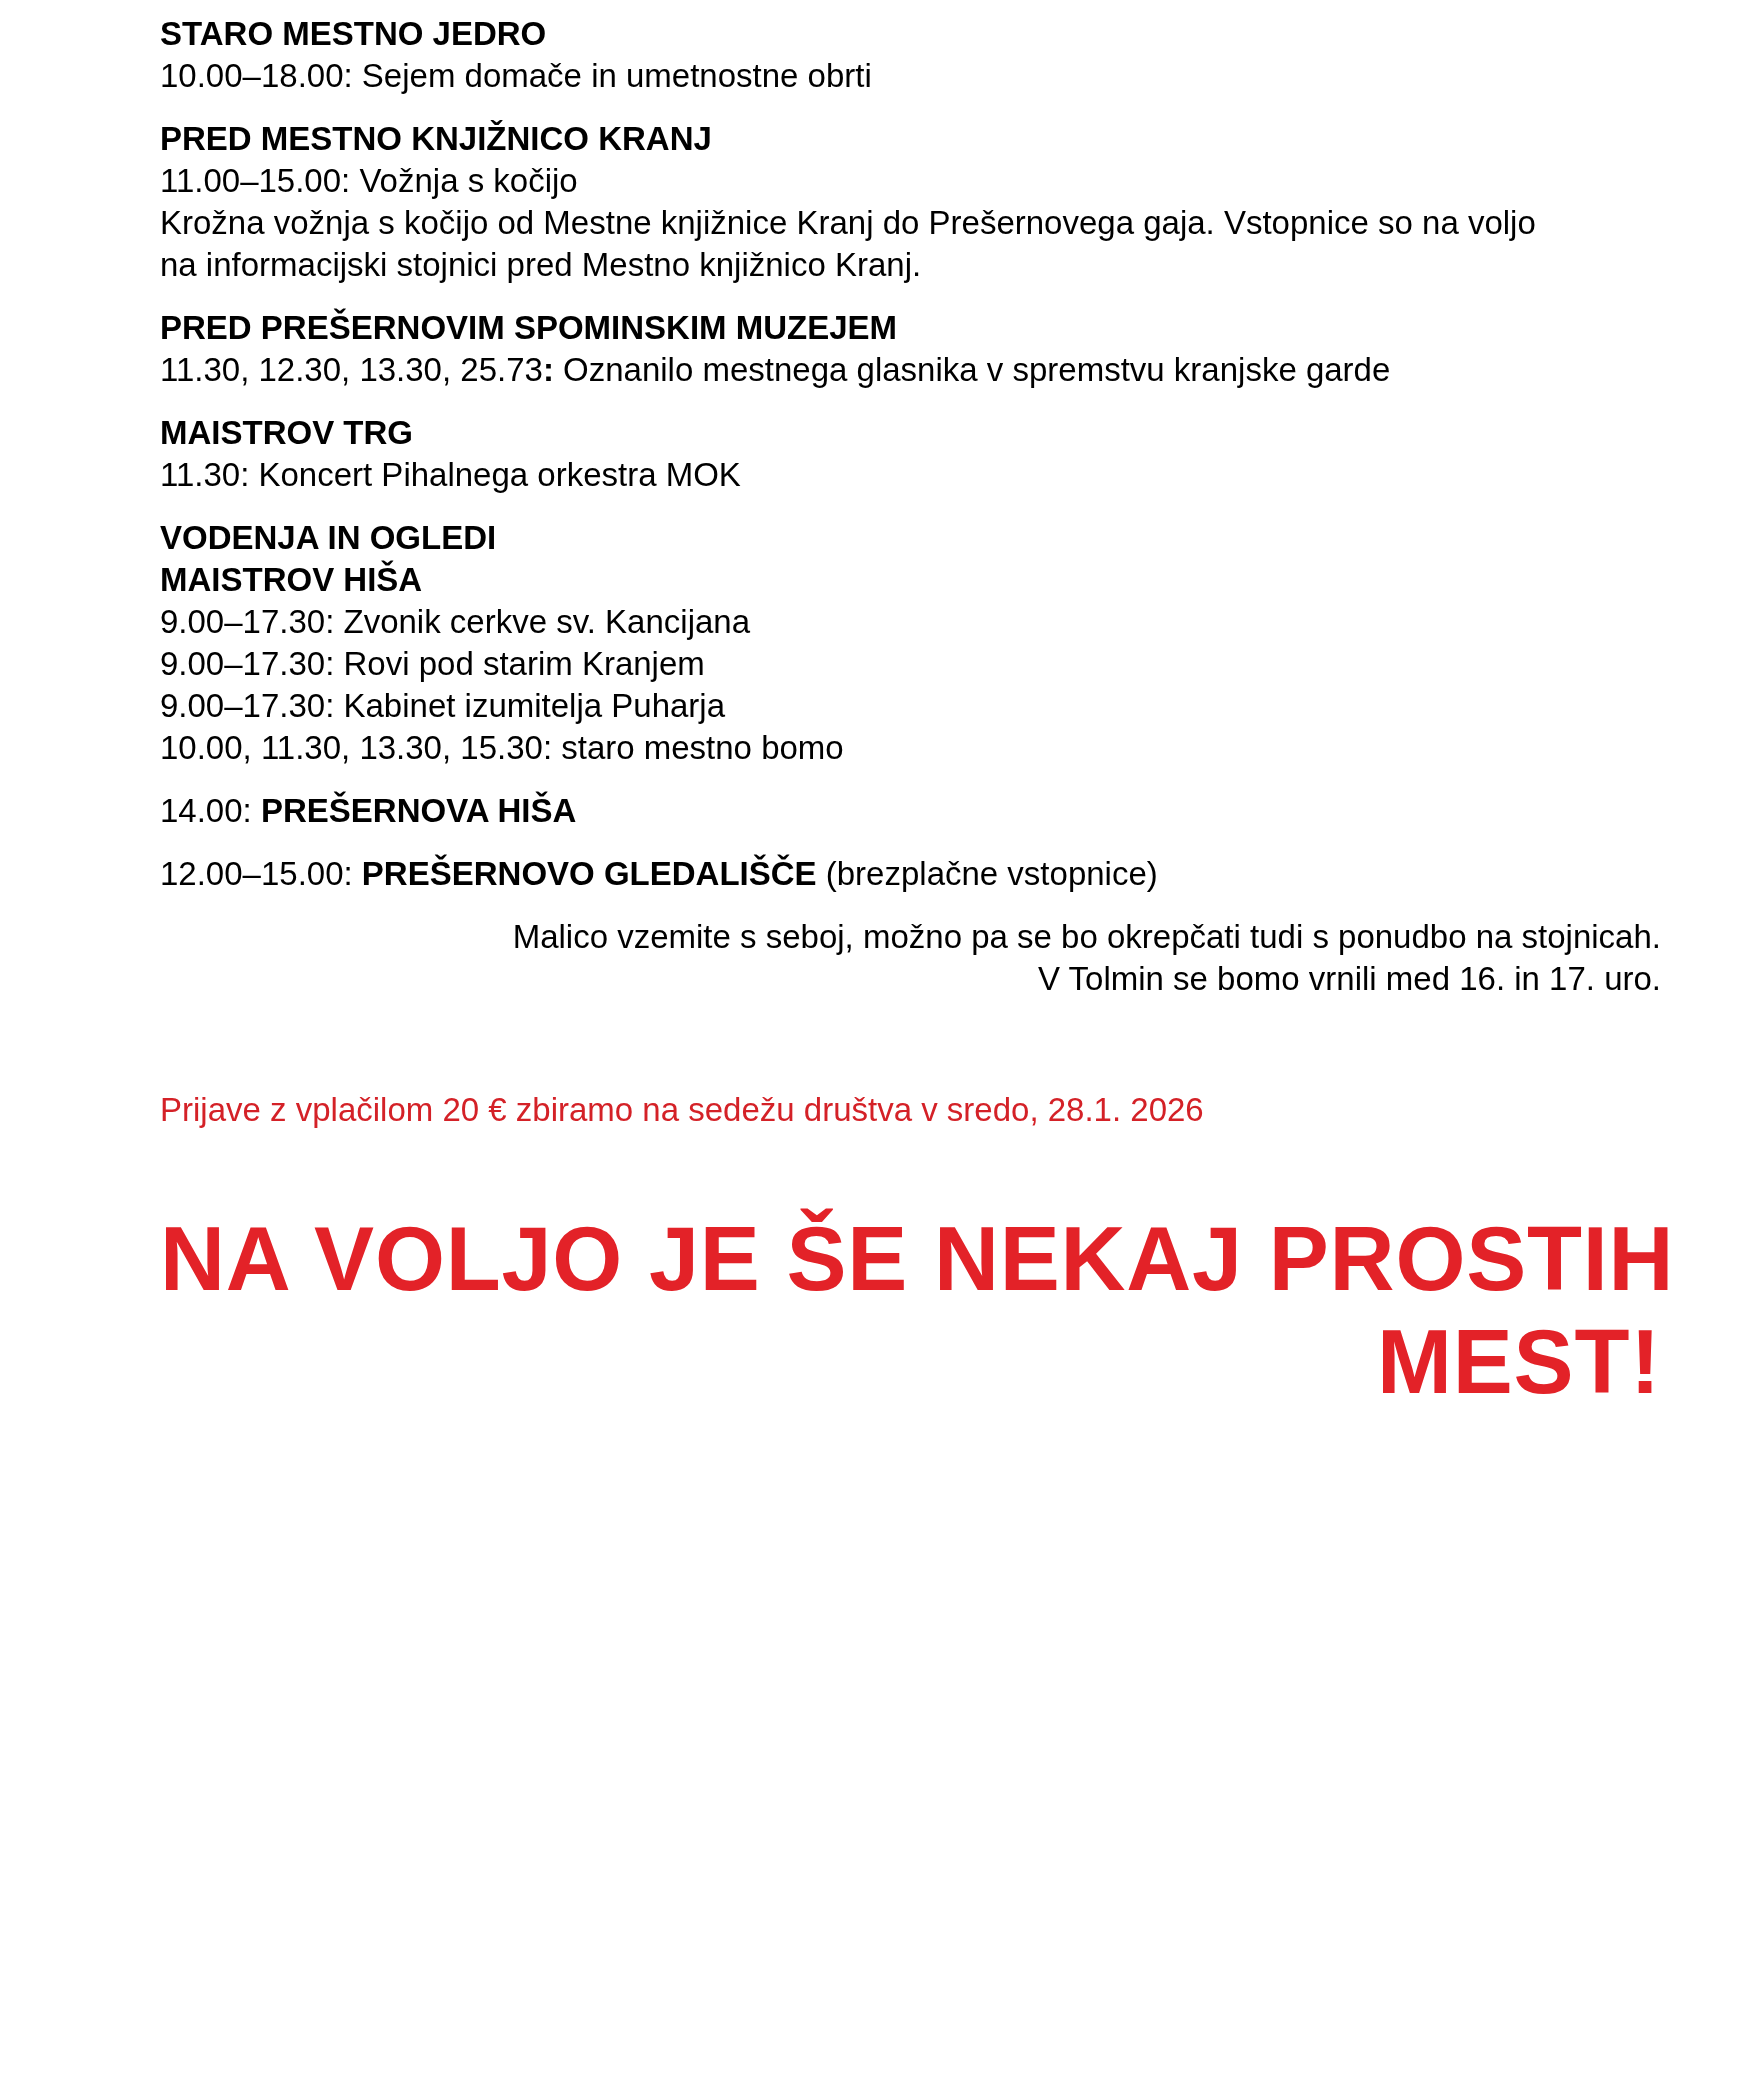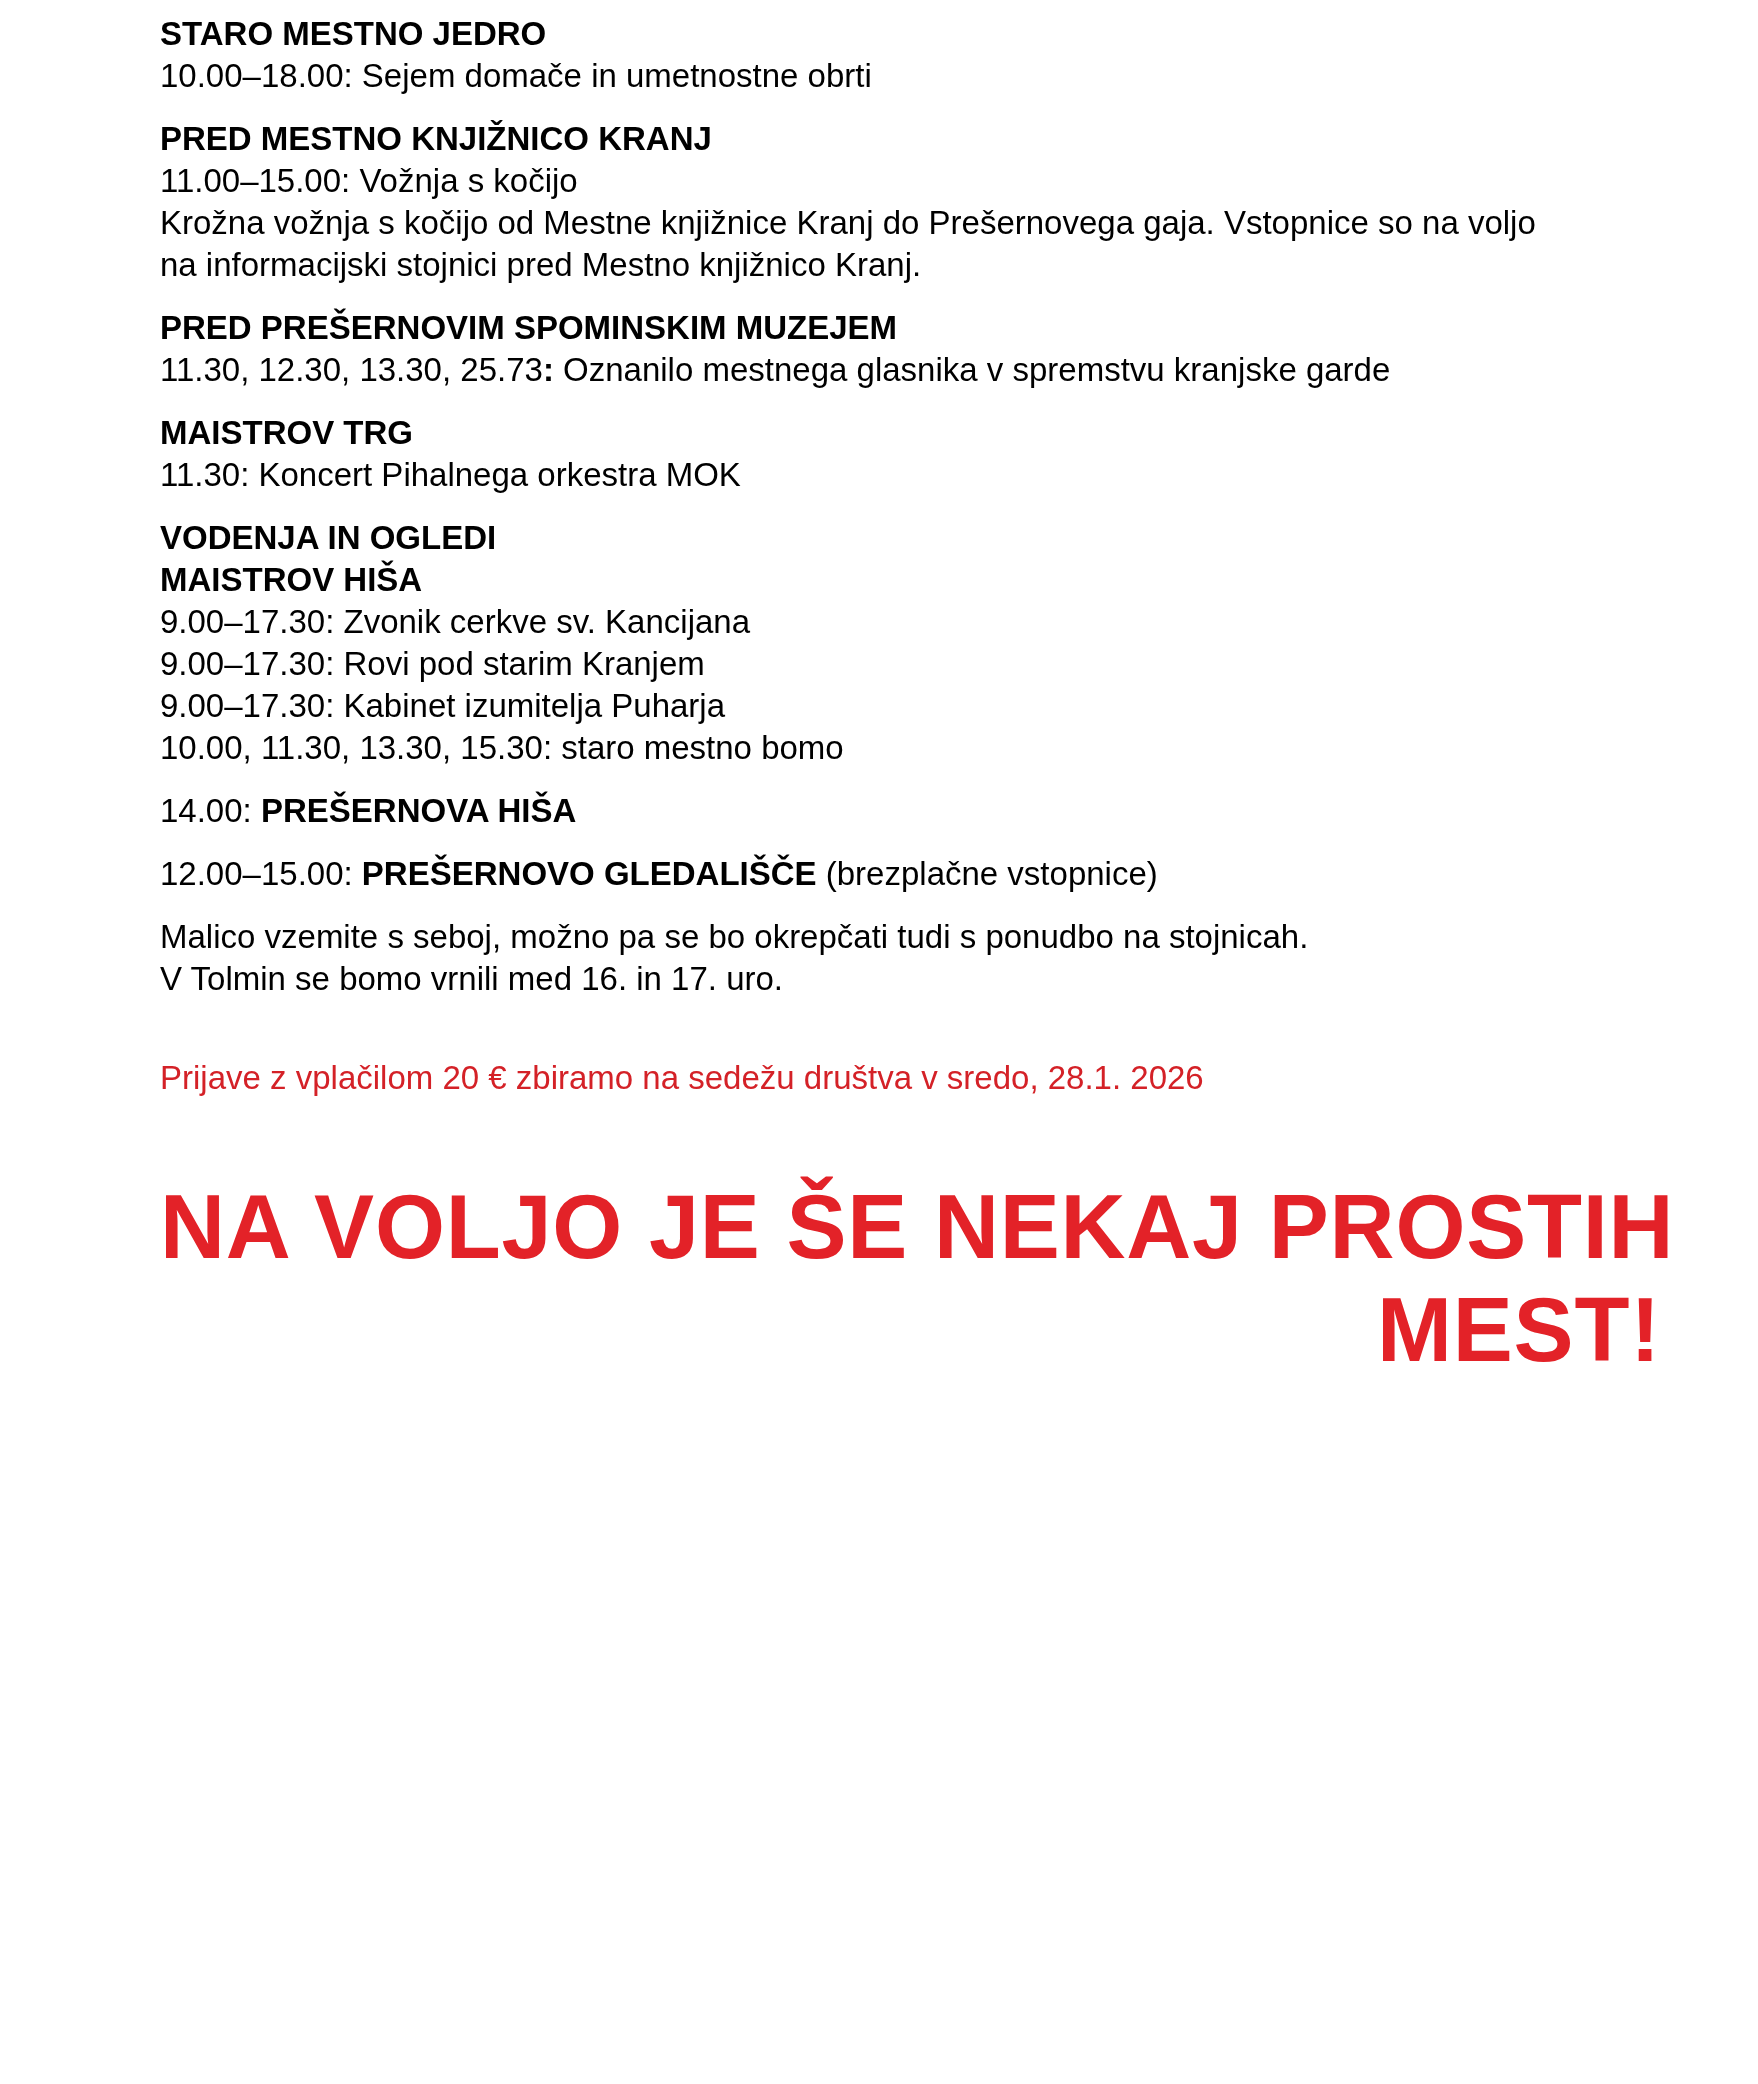--- a/index.html
+++ b/index.html
@@ -63,25 +63,25 @@
       <div class="line"><span>9.00–17.30: Rovi pod starim Kranjem</span></div>
       <div class="line"><span>9.00–17.30: Kabinet izumitelja Puharja</span></div>
       <div class="line"><span>10.00, 11.30, 13.30, 15.30: staro mestno bomo</span></div>
     </div>
     <div class="block">
       <div class="line"><span>14.00: </span><span class="bold">PREŠERNOVA HIŠA</span></div>
     </div>
     <div class="block">
       <div class="line"><span>12.00–15.00: </span><span class="bold">PREŠERNOVO GLEDALIŠČE</span><span> (brezplačne vstopnice)</span></div>
     </div>
-    <div class="block" style="">
+    <div class="block" style=" text-align: right;">
       <div class="line"><span>Malico vzemite s seboj, možno pa se bo okrepčati tudi s ponudbo na stojnicah.</span></div>
       <div class="line"><span>V Tolmin se bomo vrnili med 16. in 17. uro.</span></div>
     </div>
-    <div class="block" style="margin-top: 57px;">
+    <div class="block" style="margin-top: 89px;">
       <div class="line"><span class="red">Prijave z vplačilom 20 € zbiramo na sedežu društva v sredo, 28.1. 2026</span></div>
     </div>
     <div class="block big" style="margin-top: 77px;">
       <div class="line"><span>NA VOLJO JE ŠE NEKAJ PROSTIH</span></div>
       <div class="line"><span>MEST!</span></div>
     </div>
   </div>
 
 
 </body></html>

